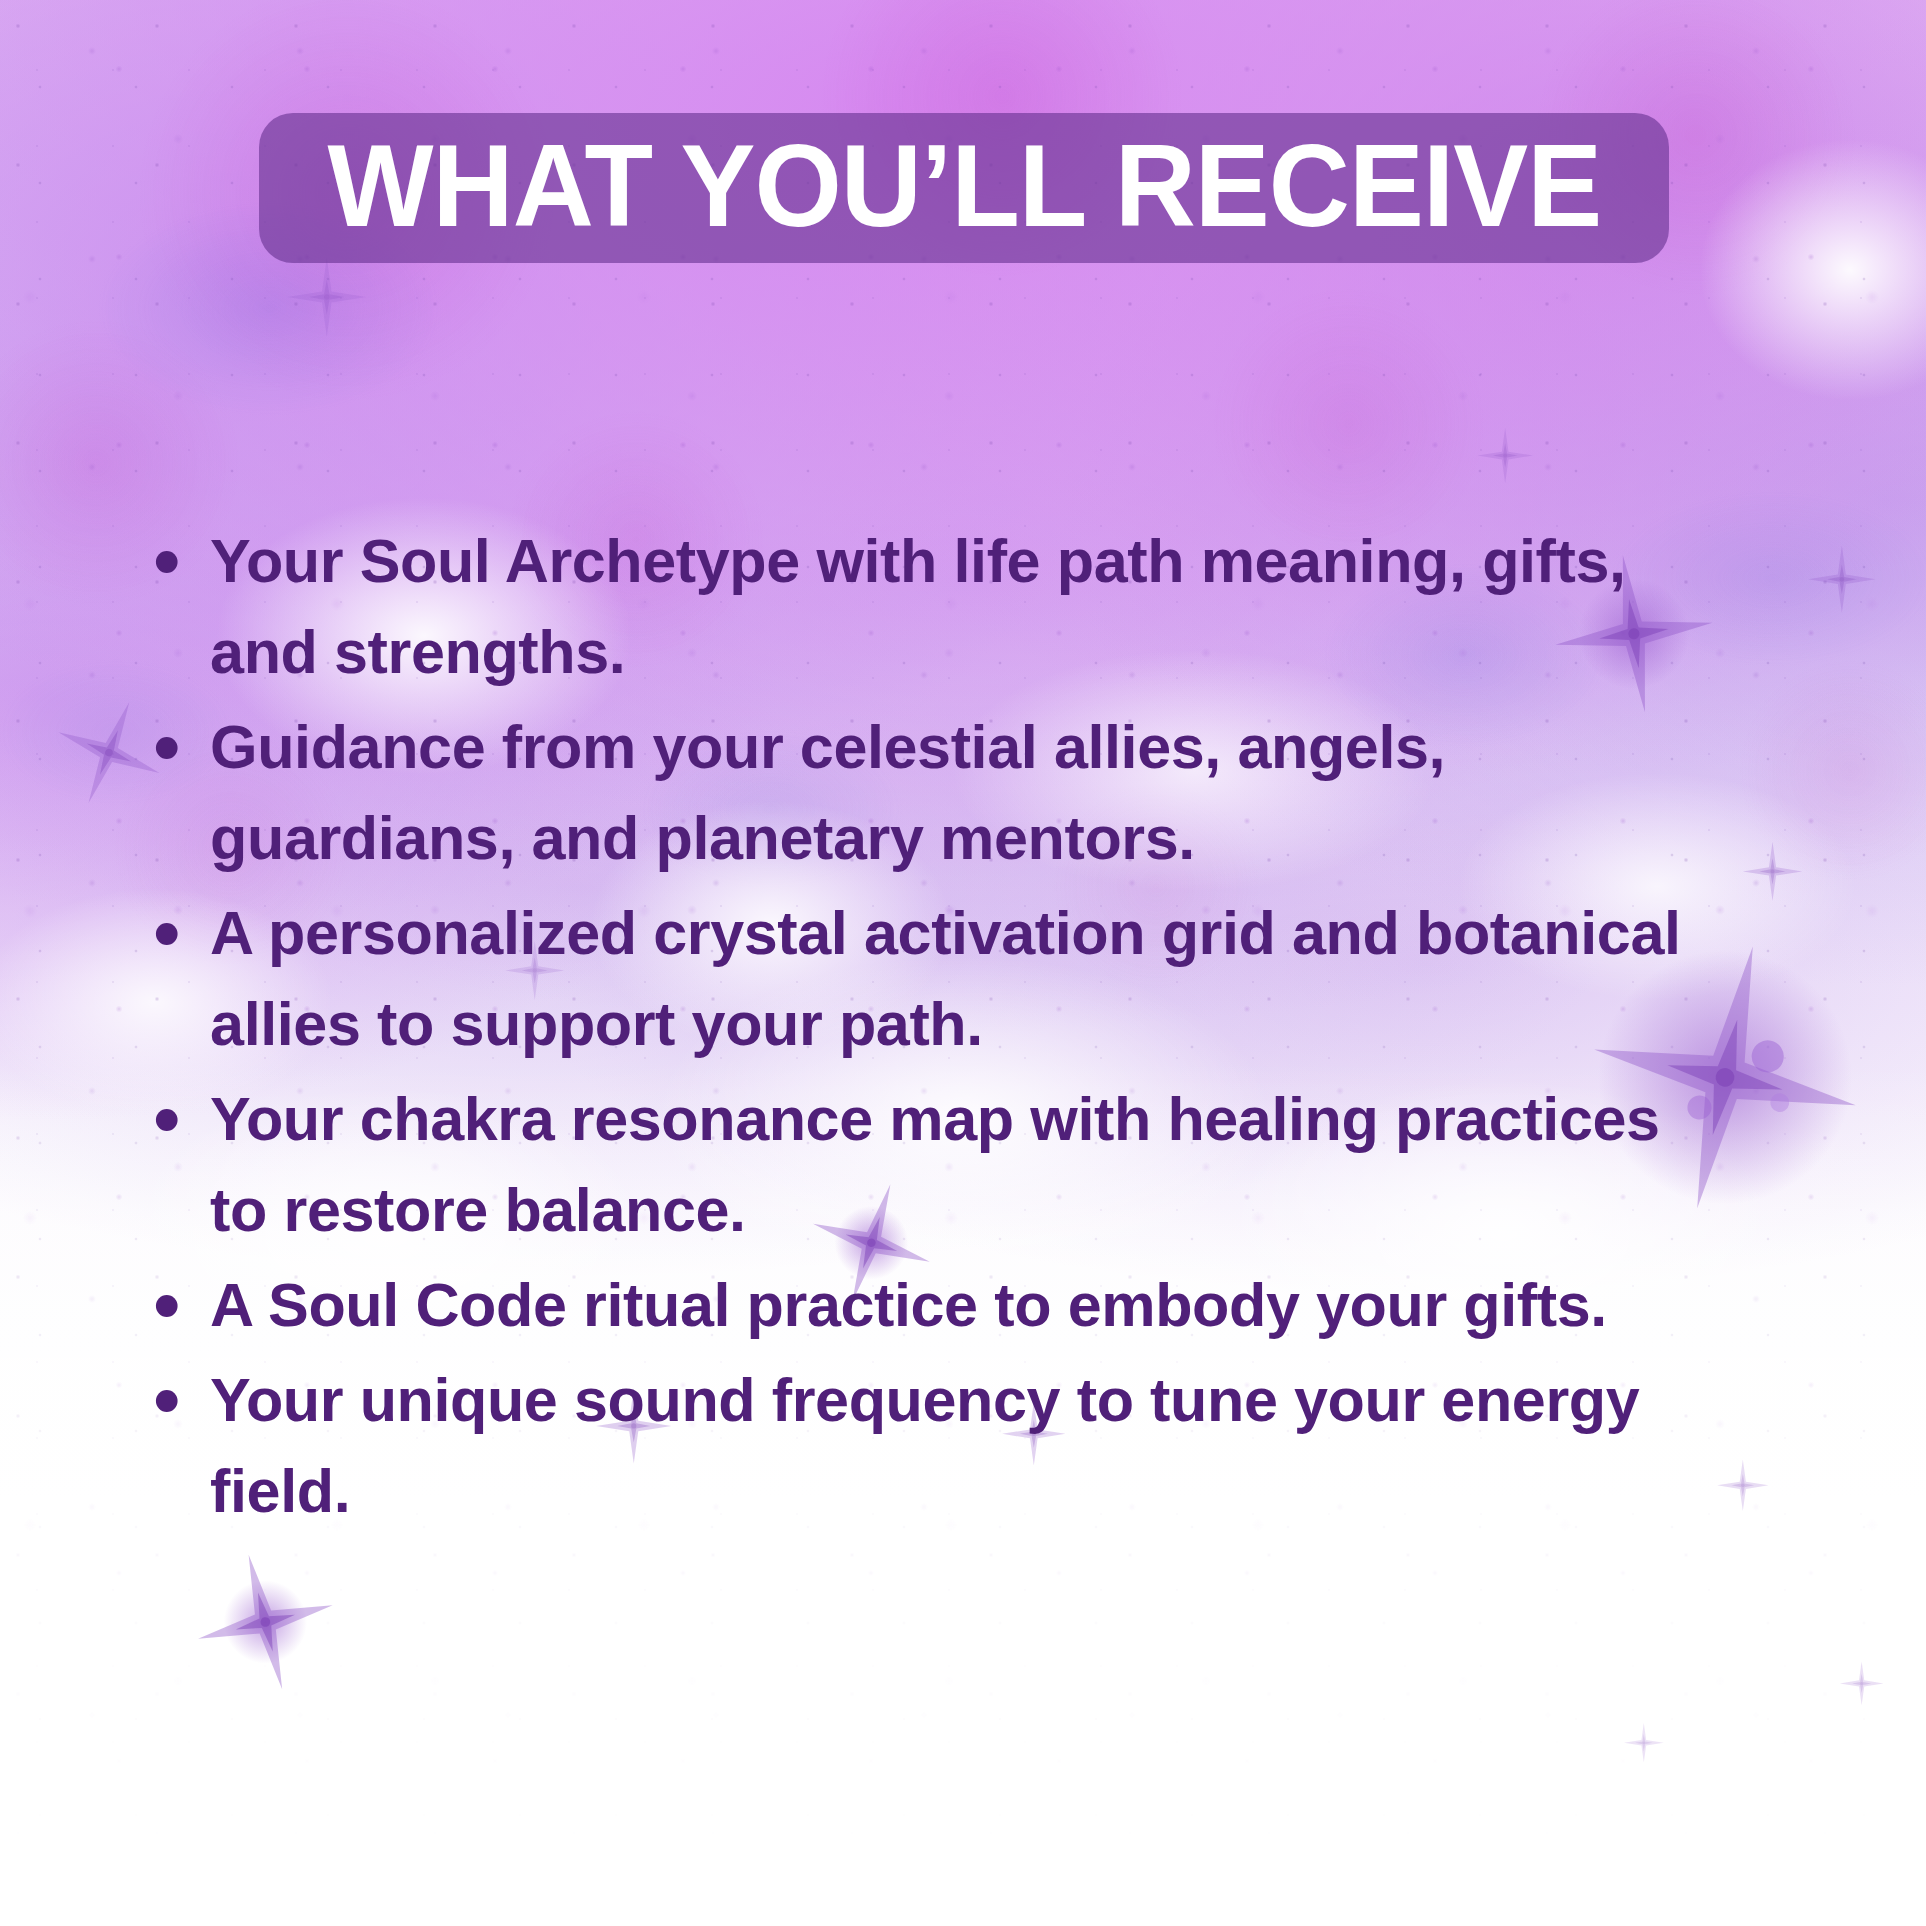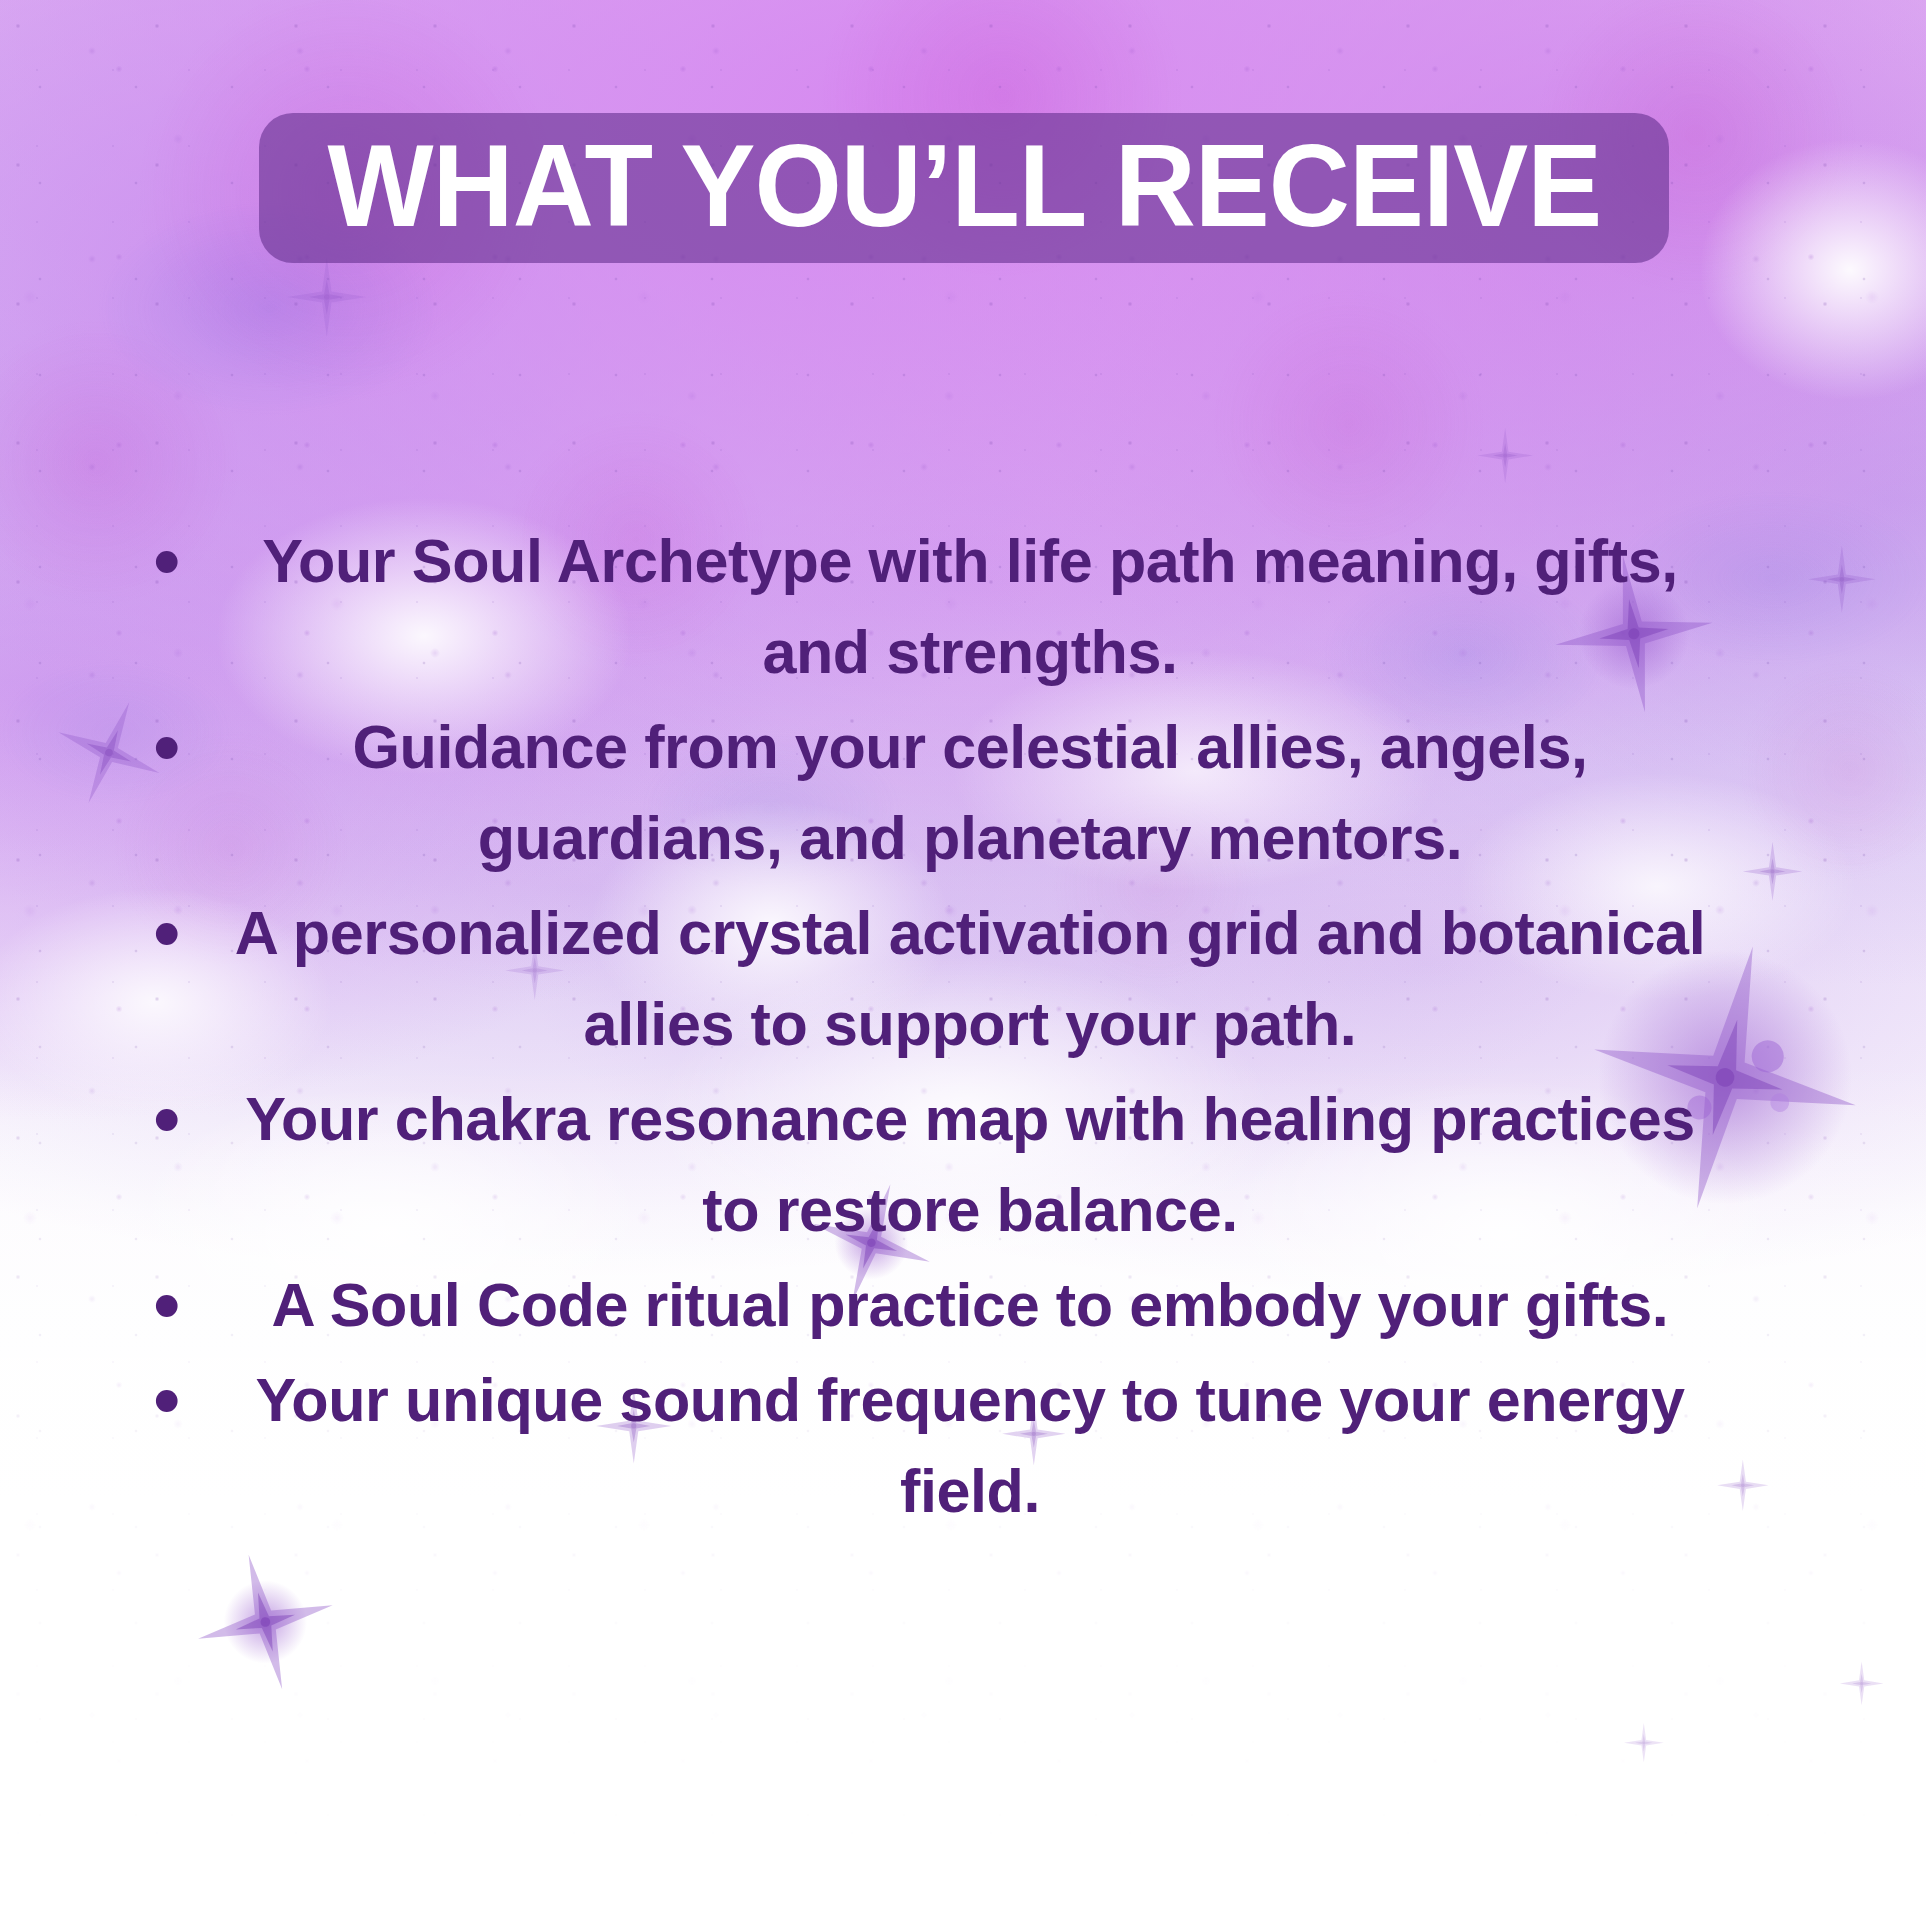--- a/index.html
+++ b/index.html
@@ -148,21 +148,20 @@
 
   
   #bullet-list {
     position: absolute;
     left: 150px;
     top: 515px;
     width: 1604px;
     margin: 0;
     padding: 0;
     list-style: none;
-    text-align: center;
   }
   .bullet-item {
     position: relative;
     padding-left: 61px;
     margin: 0 0 4px 0;
     color: #502079;
     font-family: "Liberation Sans", sans-serif;
     font-weight: 700;
     font-size: 62px;
     line-height: 91px;

